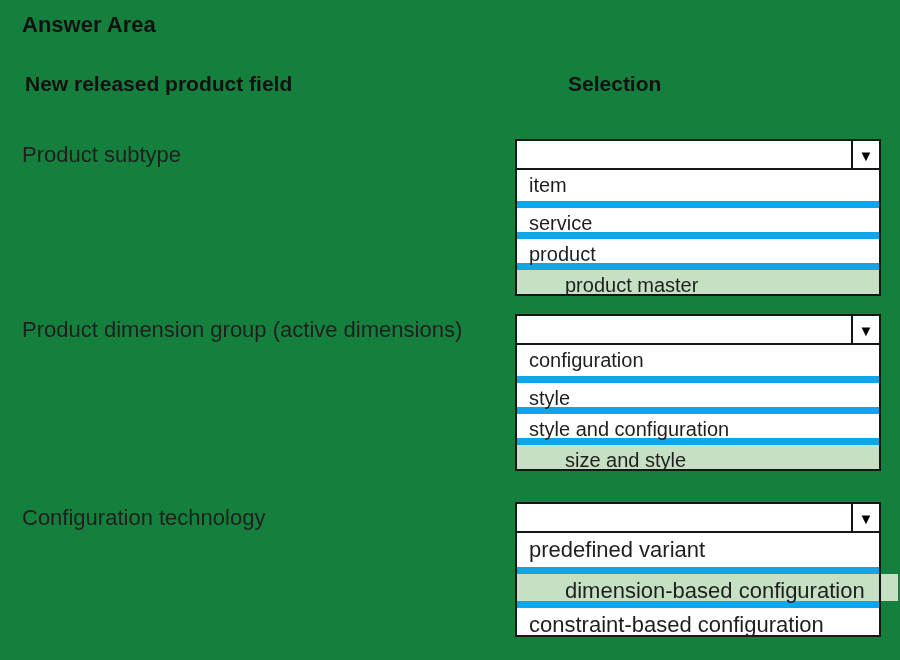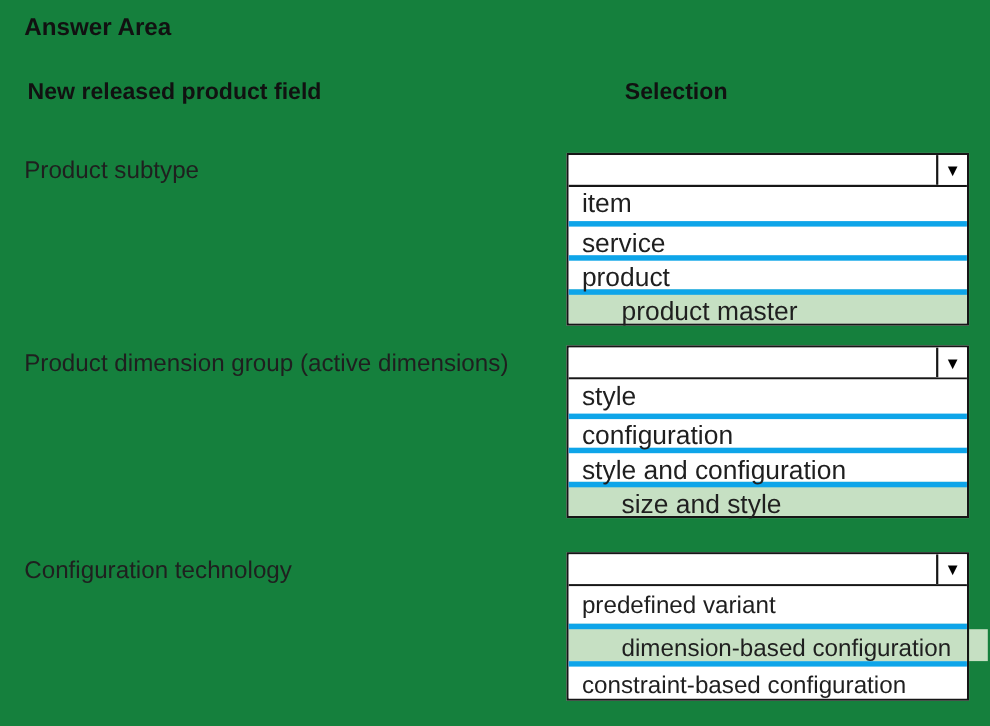--- a/index.html
+++ b/index.html
@@ -77,28 +77,28 @@
   }
   .dd-arrow-glyph {
     font-size: 15px;
     line-height: 1;
     color: #000;
     transform: translateY(1px);
   }
   .opt {
     height: 31px;
     line-height: 31px;
-    font-size: 24px;
+    font-size: 20px;
     padding-left: 12px;
     color: #1f1f1f;
     white-space: nowrap;
     background: #ffffff;
     cursor: pointer;
   }
-  .opt + .opt { border-top: 5px solid #0ea5e9; }
+  .opt + .opt { border-top: 7px solid #0ea5e9; }
   .opt.highlighted { background: var(--hl, #c6e0c3); padding-left: 48px; }
 
   
   .answer-row:nth-child(3) .opt {
     height: 34px;
     line-height: 34px;
     font-size: 22px;
   }
   .answer-row:nth-child(3) .opt.highlighted { position: relative; }
   .answer-row:nth-child(3) .opt.highlighted::after {
@@ -141,22 +141,22 @@
   <div class="answer-row">
     <div class="row-label">Product dimension group (active dimensions)</div>
     <div class="dd">
       <div class="dd-closed">
         <span class="dd-value"></span>
         <span class="dd-arrow-btn">
           <span class="dd-arrow-glyph">▼</span>
         </span>
       </div>
       <div class="dd-list">
+            <div class="opt">configuration</div>
             <div class="opt">style</div>
-            <div class="opt">configuration</div>
             <div class="opt">style and configuration</div>
             <div class="opt highlighted">size and style</div>
           </div>
     </div>
   </div>
 
   <div class="answer-row">
     <div class="row-label">Configuration technology</div>
     <div class="dd">
       <div class="dd-closed">

